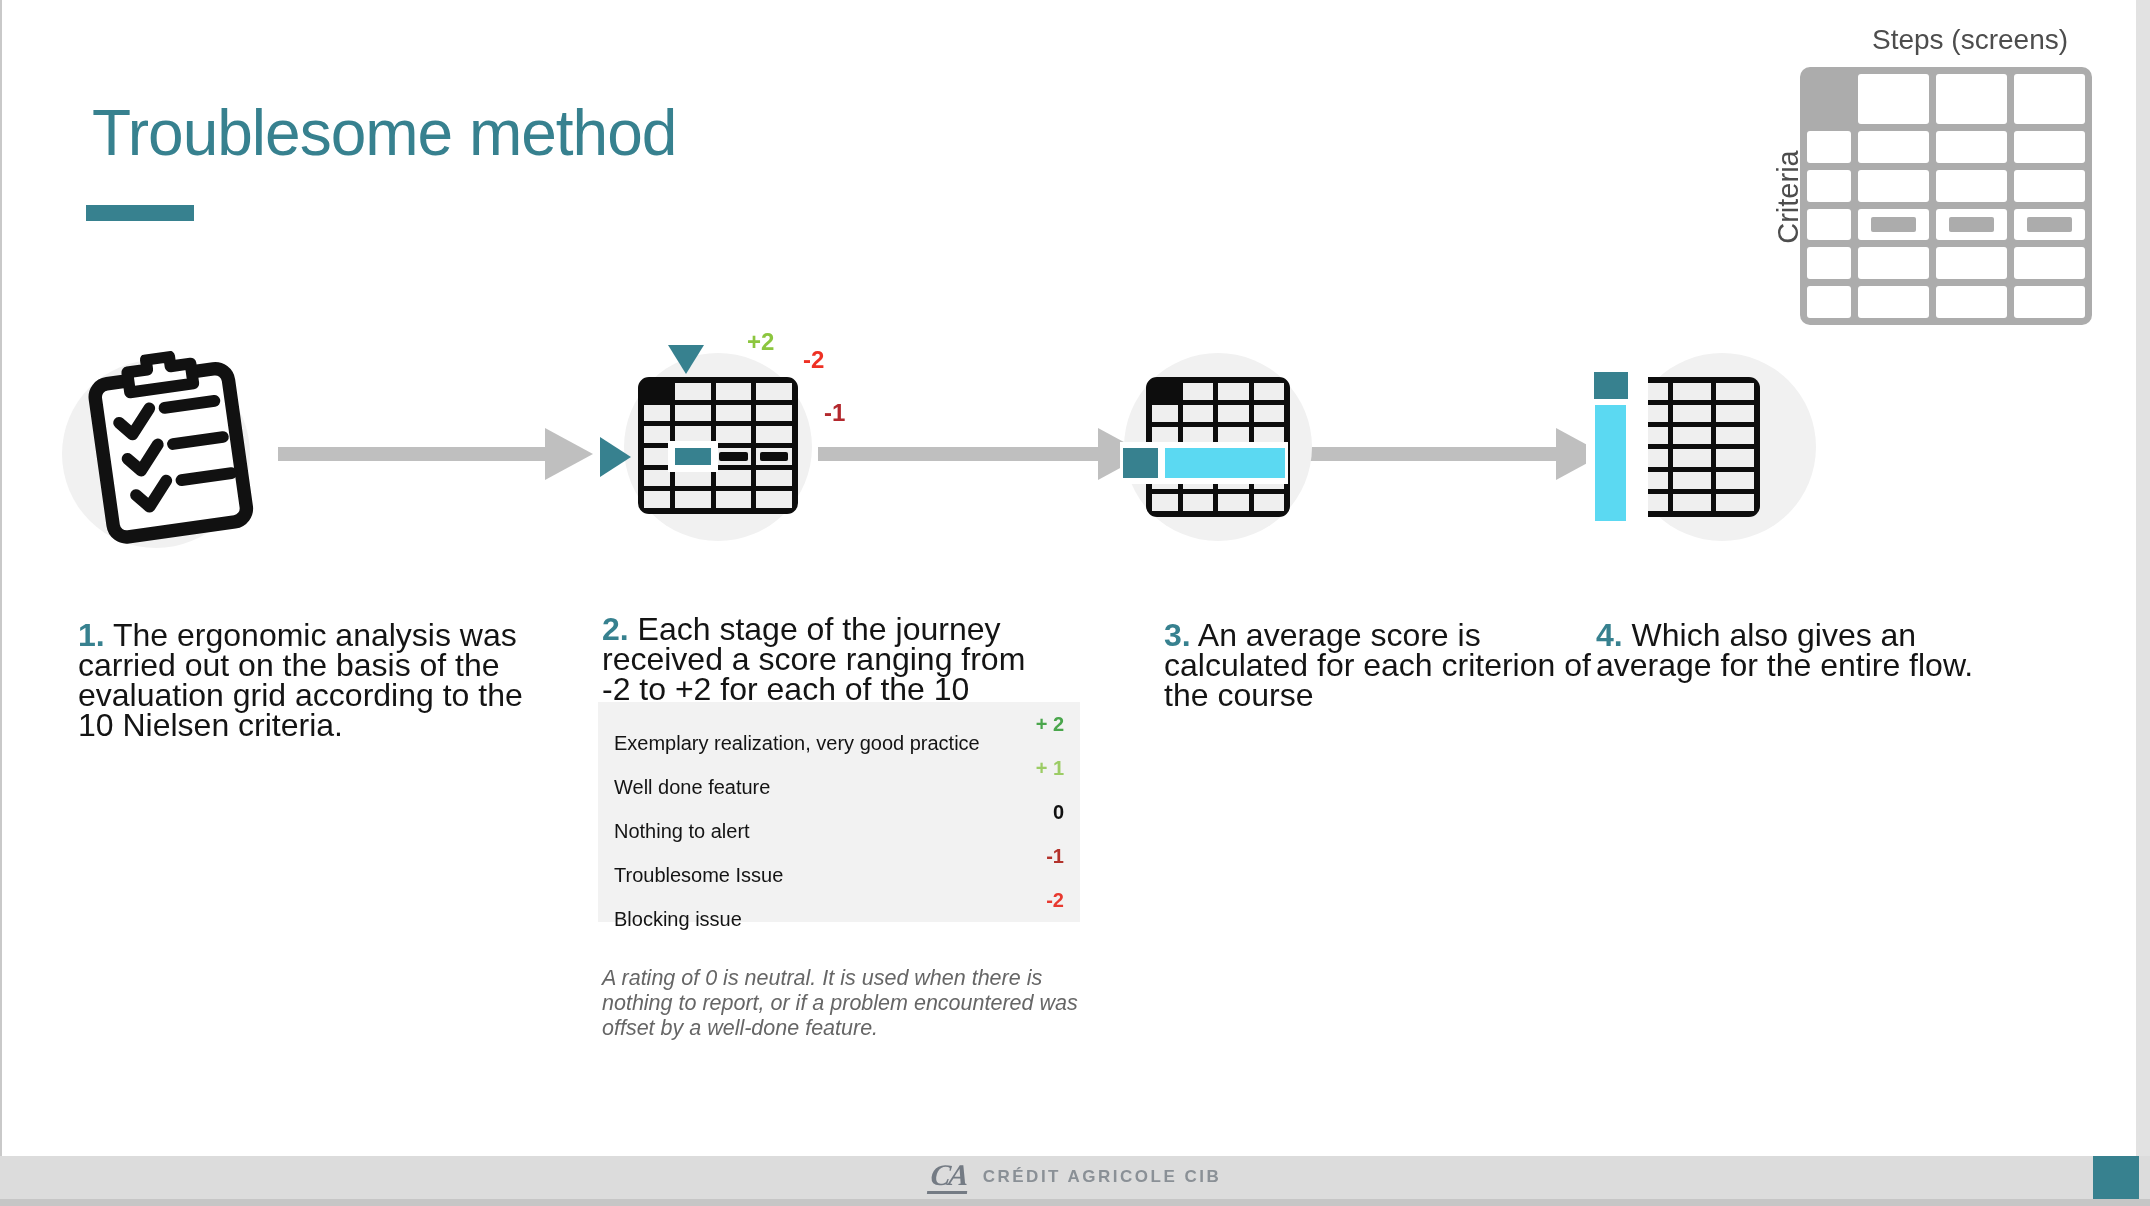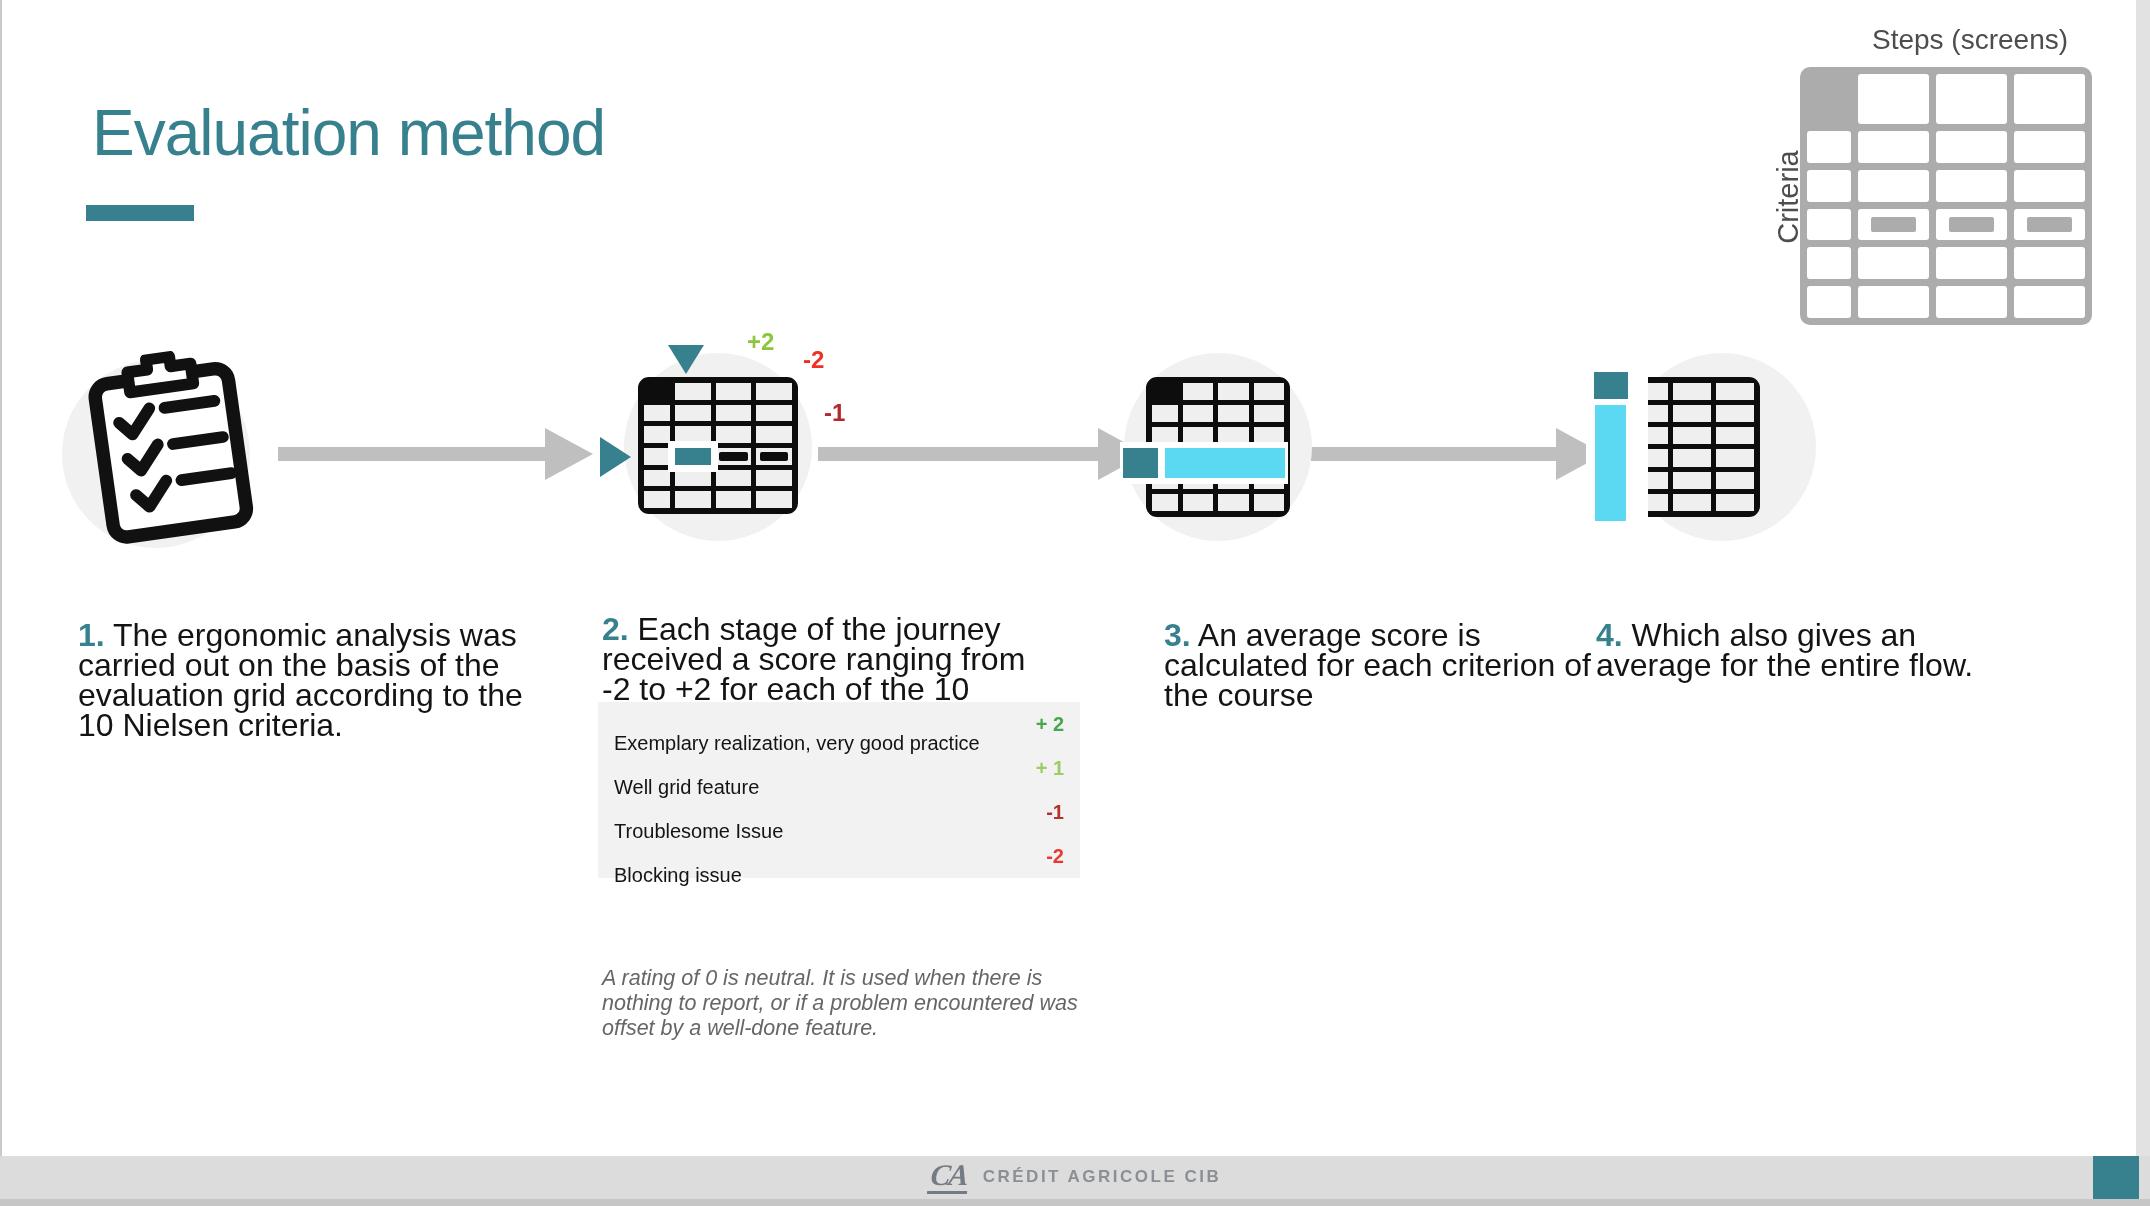--- a/index.html
+++ b/index.html
@@ -103,21 +103,21 @@
             transform:skewX(-6deg);padding:0 2px 1px 2px;}
   .brand{font-size:17px;font-weight:bold;letter-spacing:2.5px;color:#8A9096;}
   .corner-square{left:2093px;top:1156px;width:46px;height:43px;background:#37818F;}
 </style>
 </head>
 <body>
 
 <div class="abs left-edge"></div>
 <div class="abs right-strip"></div>
 
-<h1 class="abs title">Evaluation method</h1>
+<h1 class="abs title">Troublesome method</h1>
 <div class="abs title-bar"></div>
 
 <div class="abs matrix-label">Steps (screens)</div>
 <div class="abs matrix-side">Criteria</div>
 <div class="abs biggrid">
   <i class="g0"></i>
     <i></i>
     <i></i>
     <i></i>
   <i></i>
@@ -278,22 +278,26 @@
   <span class="num">4.</span>
   <span>Which also gives an average for the entire flow.</span>
 </p>
 
 <div class="abs scoretable">
   <div class="trow">
     <span class="lbl">Exemplary realization, very good practice</span>
     <span class="val" style="color: rgb(74, 166, 76);">+ 2</span>
   </div>
   <div class="trow">
-    <span class="lbl">Well grid feature</span>
+    <span class="lbl">Well done feature</span>
     <span class="val" style="color: rgb(156, 204, 101);">+ 1</span>
+  </div>
+  <div class="trow">
+    <span class="lbl">Nothing to alert</span>
+    <span class="val" style="color: rgb(17, 17, 17);">0</span>
   </div>
   <div class="trow">
     <span class="lbl">Troublesome Issue</span>
     <span class="val" style="color: rgb(179, 51, 44);">-1</span>
   </div>
   <div class="trow">
     <span class="lbl">Blocking issue</span>
     <span class="val" style="color: rgb(232, 57, 47);">-2</span>
   </div>
 </div>

